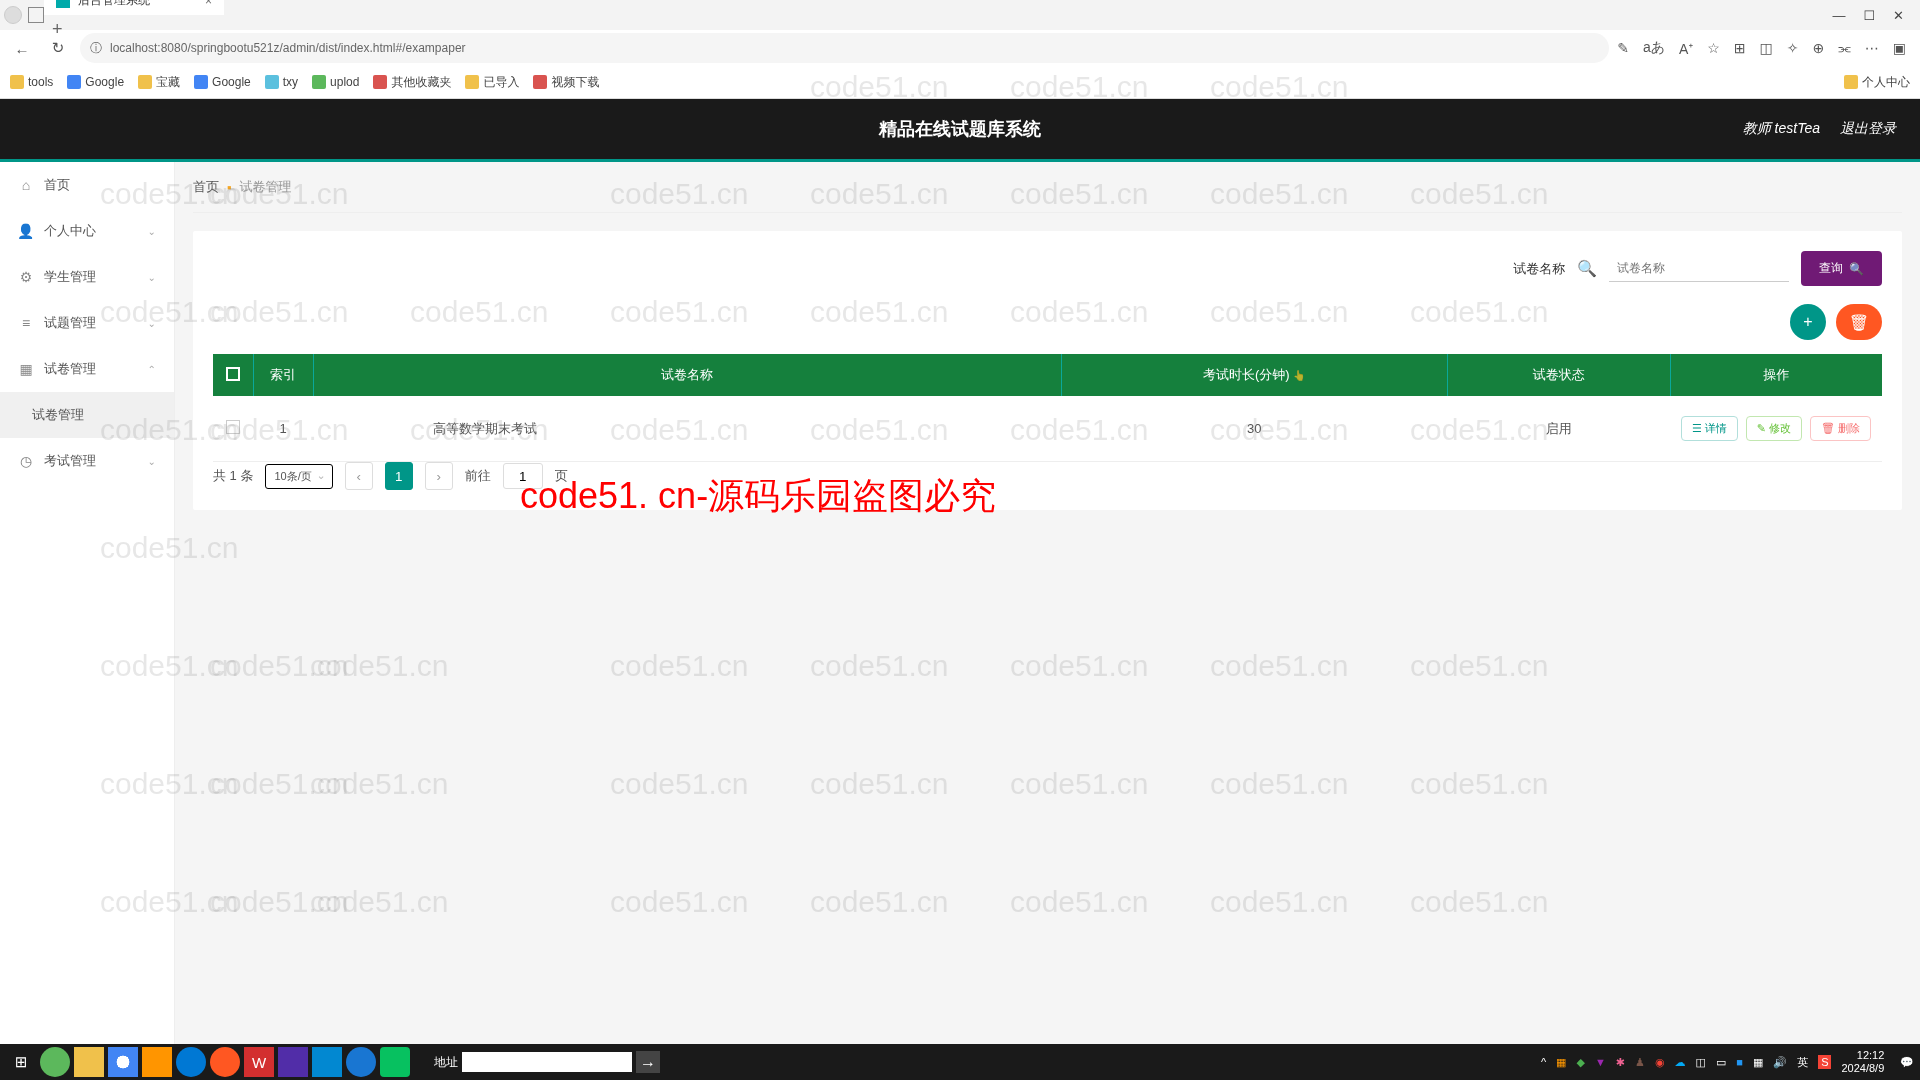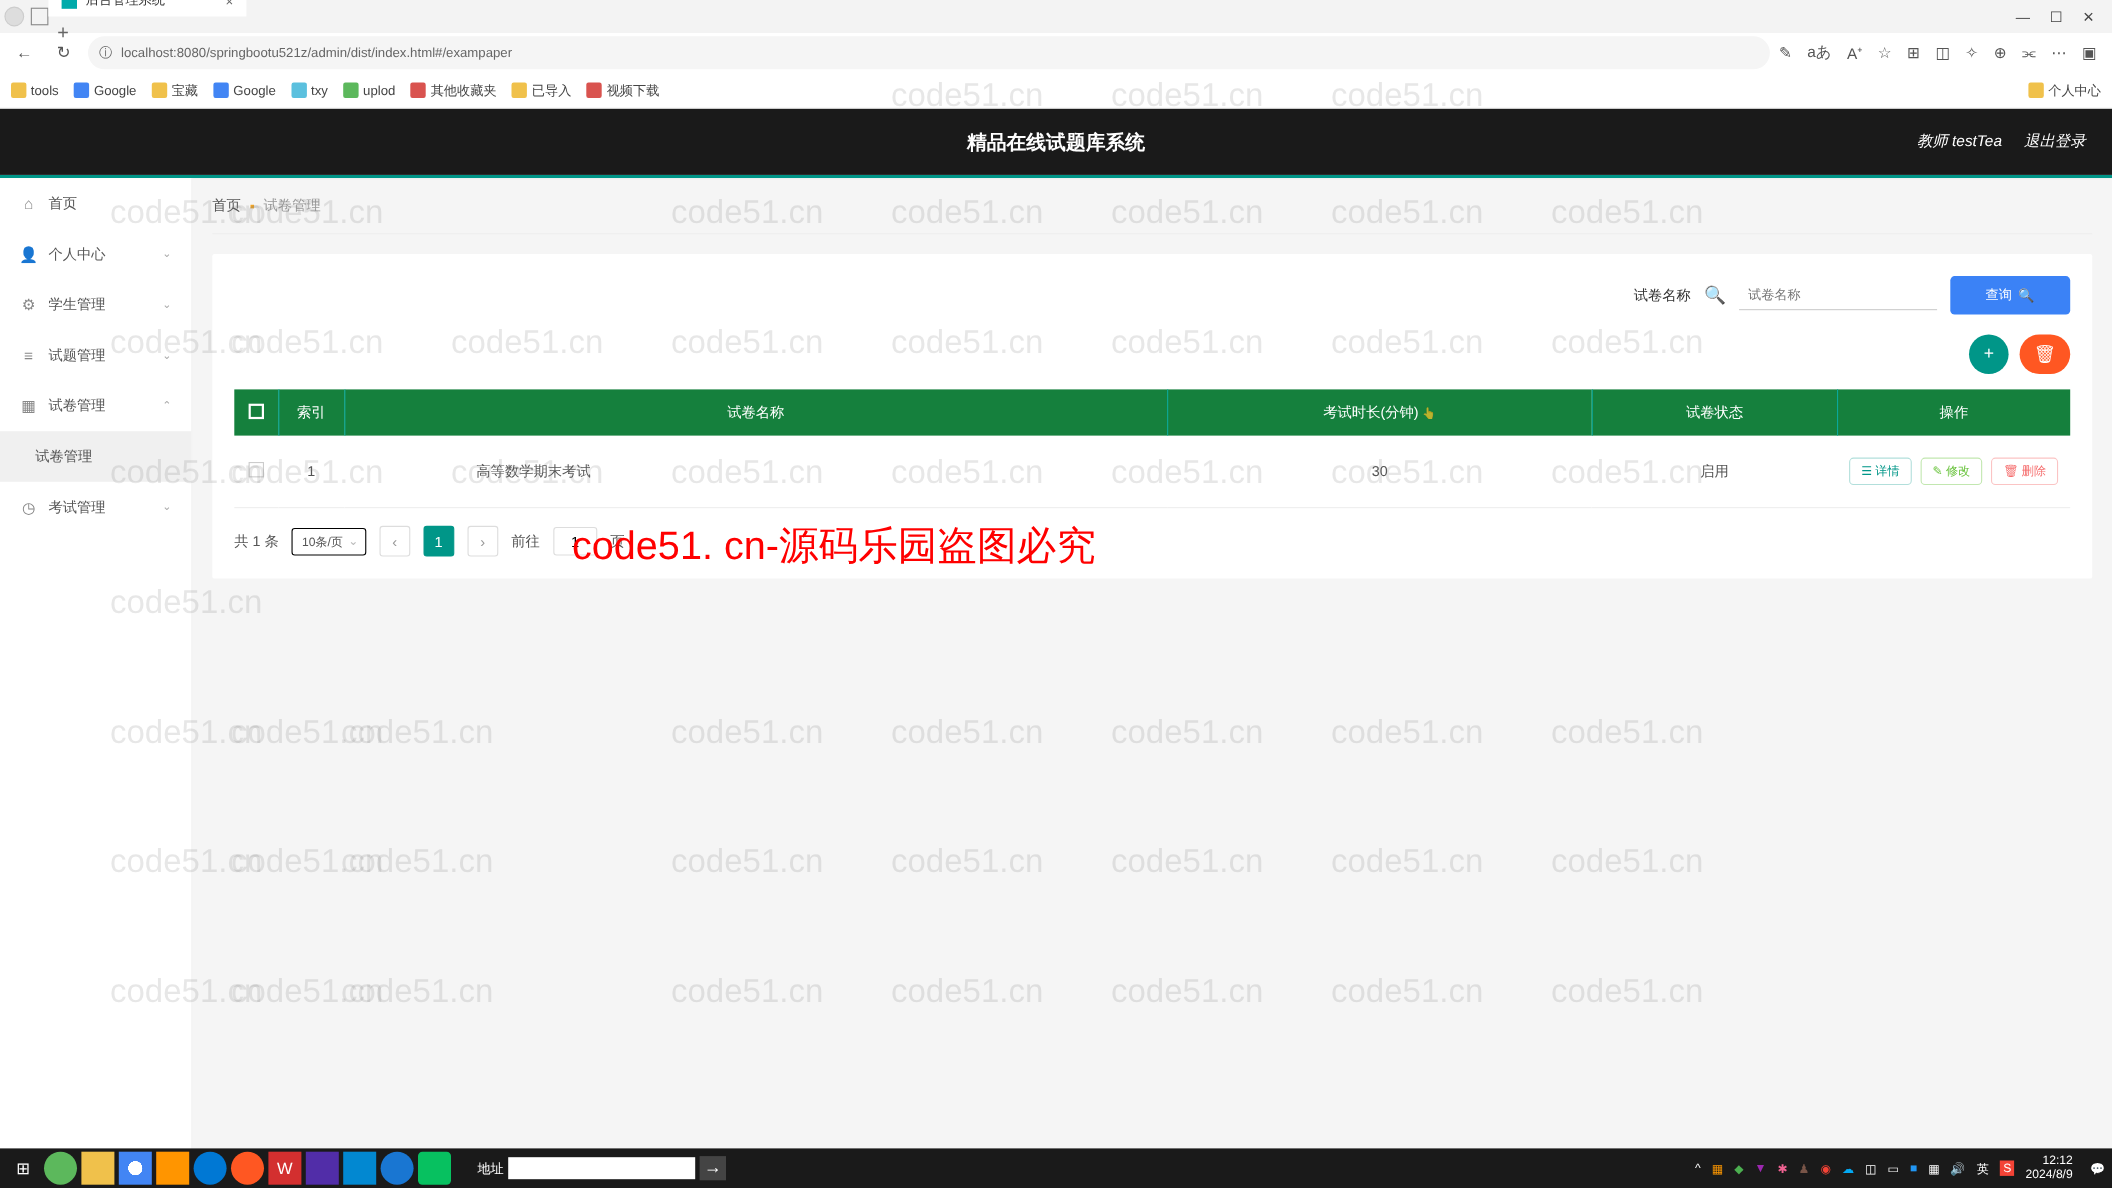--- a/index.html
+++ b/index.html
@@ -46,39 +46,39 @@
 
 .main { flex: 1; padding: 0 18px 18px 18px; overflow: auto; }
 .breadcrumb { padding: 16px 0; font-size: 13px; color: #555; display: flex; gap: 8px; align-items: center; border-bottom: 1px solid #eee; margin-bottom: 18px;}
 .bc-sep { color: #f5a623; }
 .bc-active { color: #999; }
 
 .content-card { background: #fff; padding: 20px; border-radius: 2px; }
 .search-row { display: flex; justify-content: flex-end; align-items: center; gap: 12px; margin-bottom: 18px; }
 .search-label { font-size: 13px; color: #333; }
 .search-input { border: none; border-bottom: 1px solid #ccc; padding: 6px 8px; font-size: 12px; width: 180px; outline: none; }
-.search-btn { background: #3b82f6; color: #fff; border: none; padding: 9px 32px; border-radius: 4px; font-size: 12px; cursor: pointer; display: inline-flex; align-items: center; gap: 6px; }
+.search-btn { background: #701a75; color: #fff; border: none; padding: 9px 18px; border-radius: 4px; font-size: 12px; cursor: pointer; display: inline-flex; align-items: center; gap: 6px; }
 .action-btns { display: flex; justify-content: flex-end; gap: 10px; margin-bottom: 14px; }
 .circle-btn { width: 36px; height: 36px; border-radius: 18px; border: none; cursor: pointer; display: flex; align-items: center; justify-content: center; color: #fff; font-size: 16px; }
 .circle-btn.add { background: #009688; }
 .circle-btn.del { background: #ff5722; width: 46px; }
 
 table { width: 100%; border-collapse: collapse; }
 thead th { background: #15803d; color: #fff; font-size: 13px; font-weight: normal; padding: 12px 8px; text-align: center; border-right: 1px solid #0aa89a; }
 thead th:last-child { border-right: none; }
 tbody td { padding: 20px 8px; text-align: center; font-size: 13px; color: #555; border-bottom: 1px solid #eee; }
 .chk { width: 14px; height: 14px; border: 2px solid #fff; display: inline-block; }
 .chk-body { width: 14px; height: 14px; border: 1px solid #ccc; display: inline-block; }
 .row-actions { display: flex; gap: 8px; justify-content: center; }
 .mini-btn { border: 1px solid; background: #fff; padding: 4px 10px; border-radius: 4px; font-size: 11px; cursor: pointer; display: inline-flex; align-items: center; gap: 3px; }
 .mini-btn.detail { color: #009688; border-color: #b2dfdb; }
 .mini-btn.edit { color: #67c23a; border-color: #c2e7b0; }
 .mini-btn.delete { color: #f56c6c; border-color: #fbc4c4; }
 
-.pagination { display: flex; align-items: center; gap: 12px; margin-top: 16px; font-size: 13px; color: #555; }
+.pagination { display: flex; align-items: center; gap: 12px; font-size: 13px; color: #555; }
 .page-select { border: 1px solid #000000; padding: 4px 20px 4px 8px; font-size: 11px; border-radius: 3px; background: #fff; position: relative; text-align: right; }
 .page-btn { width: 28px; height: 28px; border: 1px solid #ddd; background: #fff; cursor: pointer; border-radius: 3px; color: #999; }
 .page-btn.active { background: #009688; color: #fff; border-color: #009688; }
 .page-jump-input { width: 40px; height: 26px; border: 1px solid #ddd; text-align: center; border-radius: 3px; }
 
 
 .watermark { position: absolute; font-size: 30px; color: rgba(120,120,120,0.18); pointer-events: none; font-family: Arial; }
 .watermark-red { position: absolute; left: 520px; top: 472px; font-size: 36px; color: #ff0000; pointer-events: none; font-weight: 500; font-family: "SimHei", sans-serif; }
 
 

